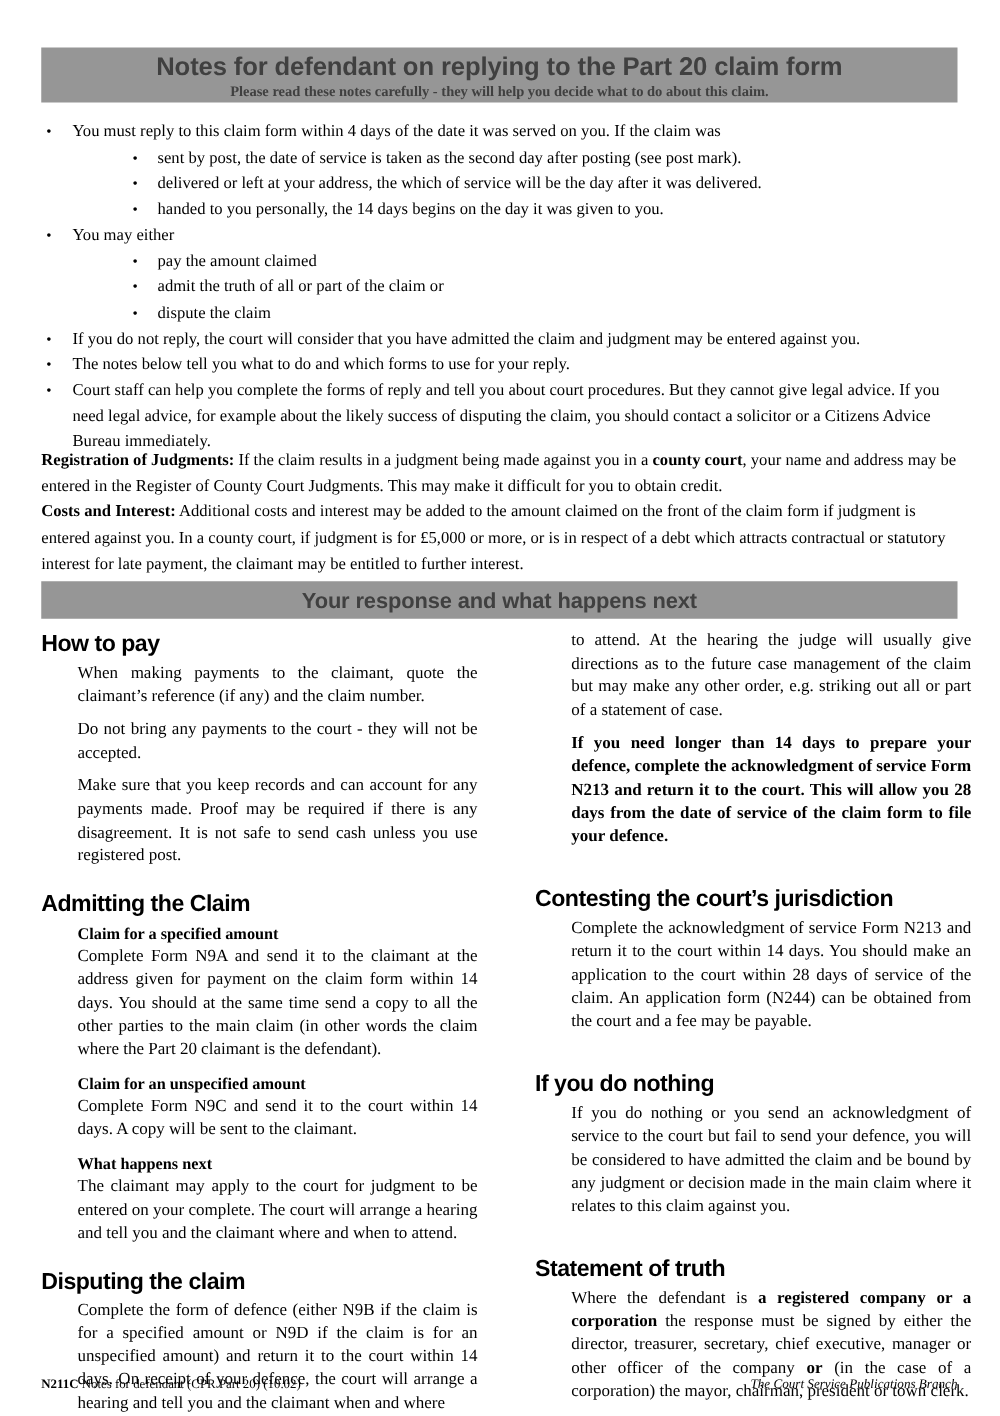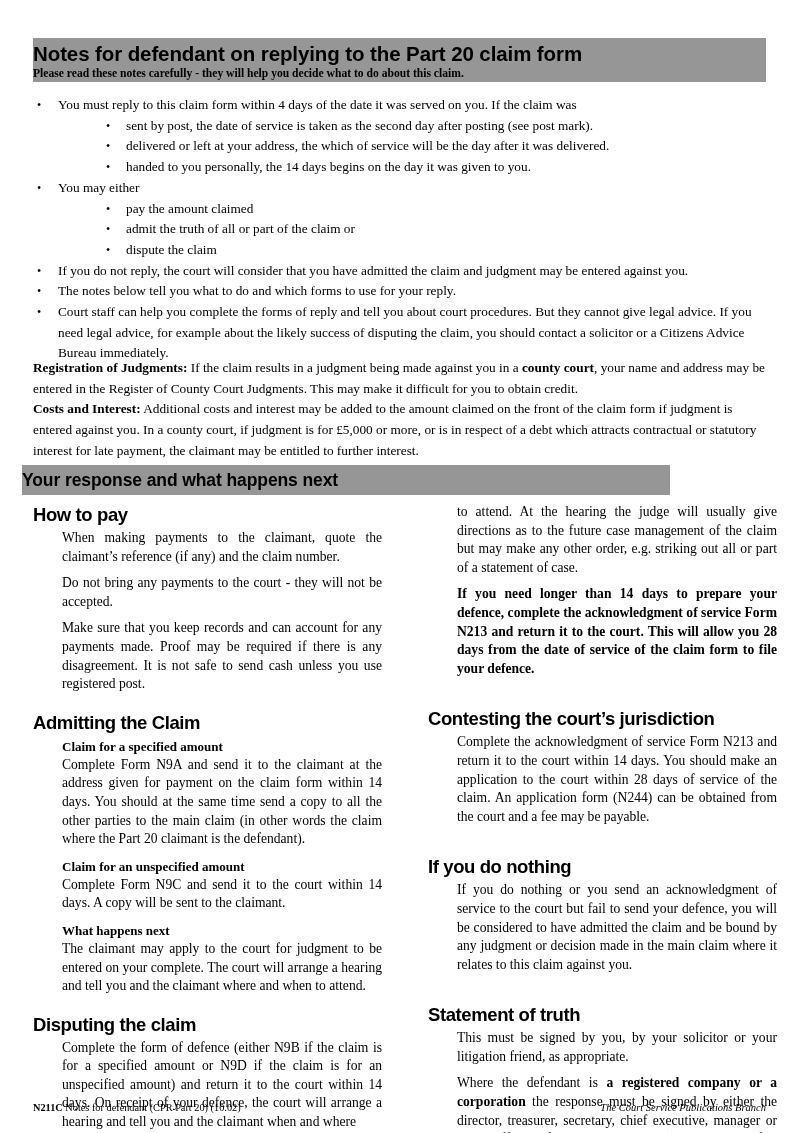--- a/index.html
+++ b/index.html
@@ -20,22 +20,22 @@
     position: absolute;
     left: 0; top: 0;
     width: 800px;
     height: 1133px;
   }
 
   
   .bar {
     position: absolute;
     background: #969696;
-    color: #000000;
-    text-align: left;
+    color: #404040;
+    text-align: center;
     font-family: "Liberation Sans", sans-serif;
   }
   #main-header-bar {
     left: 33px;
     top: 38px;
     width: 733px;
     height: 44px;
     padding-top: 3px;
     box-sizing: border-box;
   }
@@ -46,23 +46,23 @@
     letter-spacing: -0.1px;
   }
   #main-header-bar .bar-sub {
     font-family: "Liberation Serif", serif;
     font-size: 11.6px;
     font-weight: bold;
     line-height: 15px;
     margin-top: 0px;
   }
   #response-header-bar {
-    left: 22px;
+    left: 33px;
     top: 465px;
-    width: 648px;
+    width: 733px;
     height: 30px;
     box-sizing: border-box;
     padding-top: 4px;
   }
   #response-header-bar .bar-title {
     font-size: 17.5px;
     font-weight: bold;
     line-height: 22px;
     letter-spacing: -0.1px;
   }
@@ -273,21 +273,20 @@
 
     <div class="spacer-sm"></div>
     <h2 class="sec-heading">If you do nothing</h2>
     <div class="indent">
       <p class="body-p">If you do nothing or you send an acknowledgment of service to the court but fail to send your defence, you will be considered to have admitted the claim and be bound by any judgment or decision made in the main claim where it relates to this claim against you.</p>
     </div>
 
     <div class="spacer-sm"></div>
     <h2 class="sec-heading">Statement of truth</h2>
     <div class="indent">
-      <p class="body-p">This must be signed by you, by your solicitor or your litigation friend, as appropriate.</p>
       <p class="body-p"><span>Where the defendant is </span><span style="font-weight:bold">a registered company or a corporation</span><span> the response must be signed by either the director, treasurer, secretary, chief executive, manager or other officer of the company </span><span style="font-weight:bold">or</span><span> (in the case of a corporation) the mayor, chairman, president or town clerk.</span></p>
     </div>
 
   </div>
 
   <div id="footer">
     <div><span class="code">N211C</span><span> Notes for defendant (CPR Part 20) (10.02)</span></div>
     <div class="right">The Court Service Publications Branch</div>
   </div>
 

